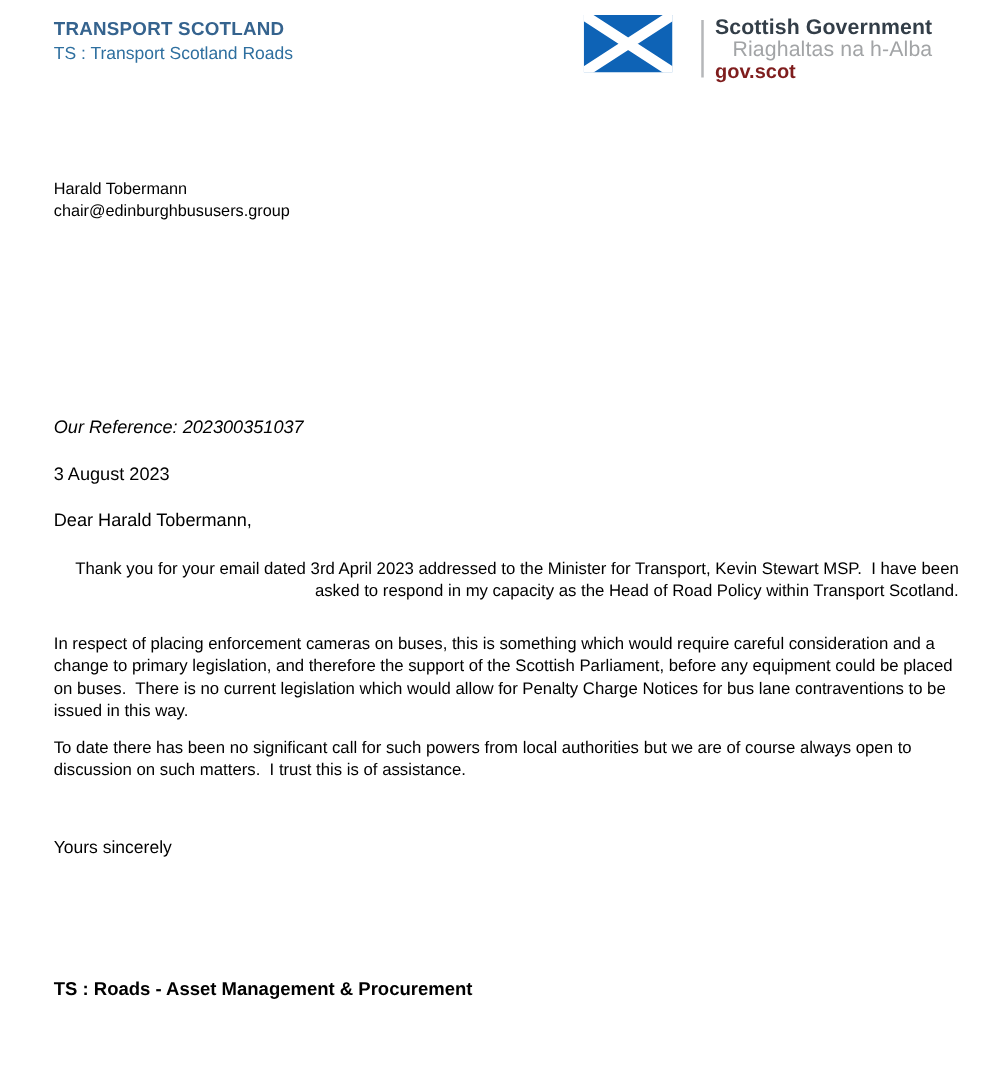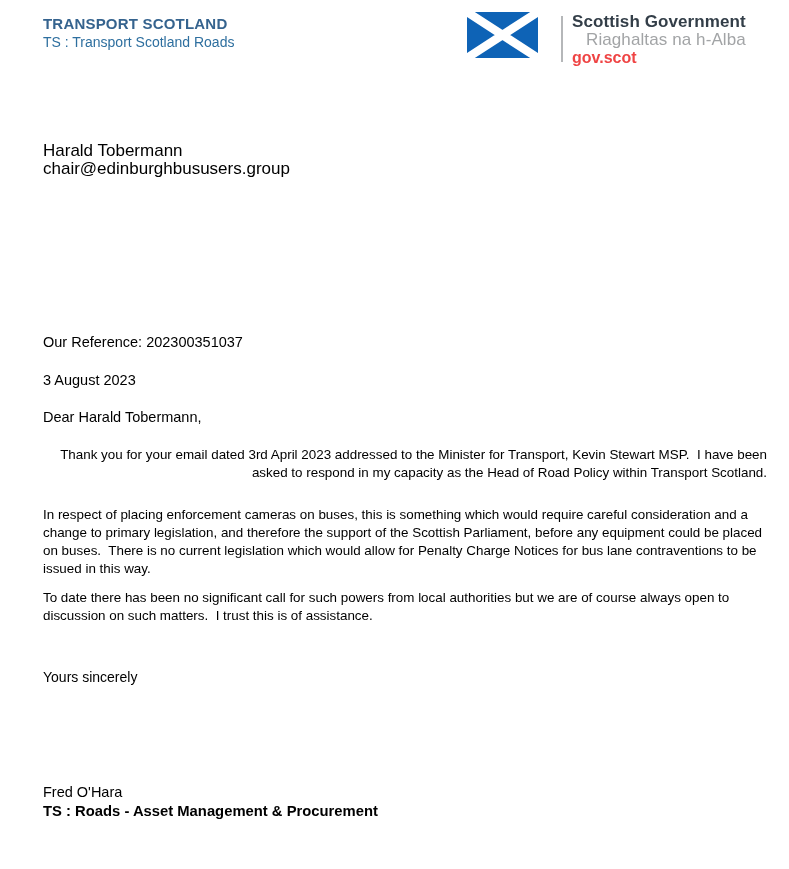--- a/index.html
+++ b/index.html
@@ -73,33 +73,33 @@
   .logo-gd {
     font-size: 17px;
     color: #a2a4a6;
     line-height: 18px;
     letter-spacing: 0.1px;
     text-align: right;
   }
   .logo-domain {
     font-size: 16px;
     font-weight: bold;
-    color: #ef4444;
+    color: #7f1d1d;
     line-height: 18px;
   }
 
   
   .block {
     position: absolute;
     left: 43px;
     width: 724px;
     color: #000000;
   }
-  .recipient      { top: 142px; font-size: 17px; line-height: 18px; }
-  .reference      { top: 333px; font-size: 14.5px; line-height: 18px; }
+  .recipient      { top: 142px; font-size: 13px; line-height: 18px; }
+  .reference      { top: 333px; font-size: 14.5px; line-height: 18px; font-style: italic; }
   .date           { top: 371px; font-size: 14.5px; line-height: 18px; }
   .salutation     { top: 408px; font-size: 14.5px; line-height: 18px; }
   .para {
     font-size: 13.4px;
     line-height: 18px;
     margin: 0;
     white-space: pre-wrap;
   }
   .para1 { top: 446px; text-align: right; }
   .para2 { top: 506px; }
@@ -143,17 +143,16 @@
   <div class="block date">3 August 2023</div>
   <div class="block salutation">Dear Harald Tobermann,</div>
 
   <p class="block para para1">Thank you for your email dated 3rd April 2023 addressed to the Minister for Transport, Kevin Stewart MSP.  I have been asked to respond in my capacity as the Head of Road Policy within Transport Scotland.</p>
   <p class="block para para2">In respect of placing enforcement cameras on buses, this is something which would require careful consideration and a change to primary legislation, and therefore the support of the Scottish Parliament, before any equipment could be placed on buses.  There is no current legislation which would allow for Penalty Charge Notices for bus lane contraventions to be issued in this way.</p>
   <p class="block para para3">To date there has been no significant call for such powers from local authorities but we are of course always open to discussion on such matters.  I trust this is of assistance.</p>
 
   <div class="block closing">Yours sincerely</div>
 
   <div class="block signature">
-    <div>Fred O'Hara</div>
     <div class="sig-title">TS : Roads - Asset Management &amp; Procurement</div>
   </div>
 
 </div>
 
 </body></html>

